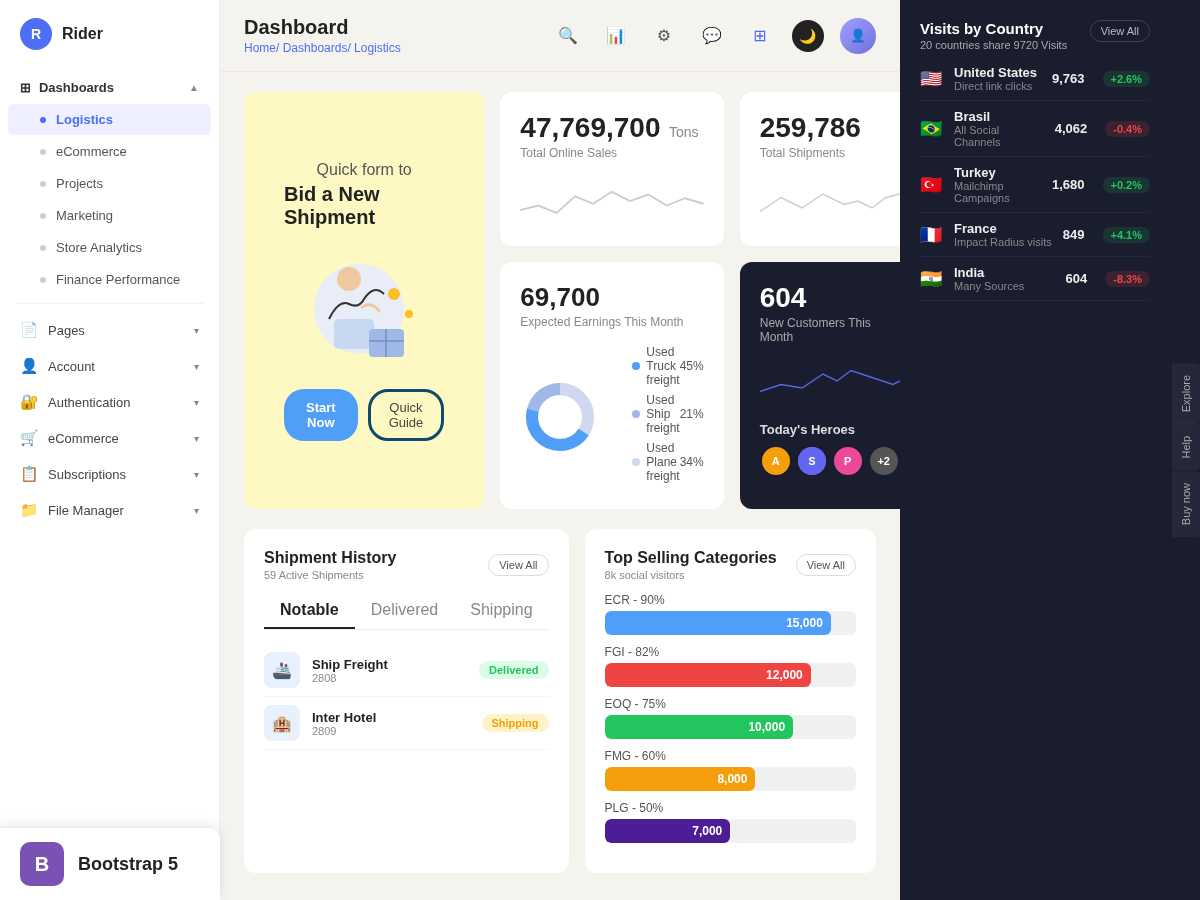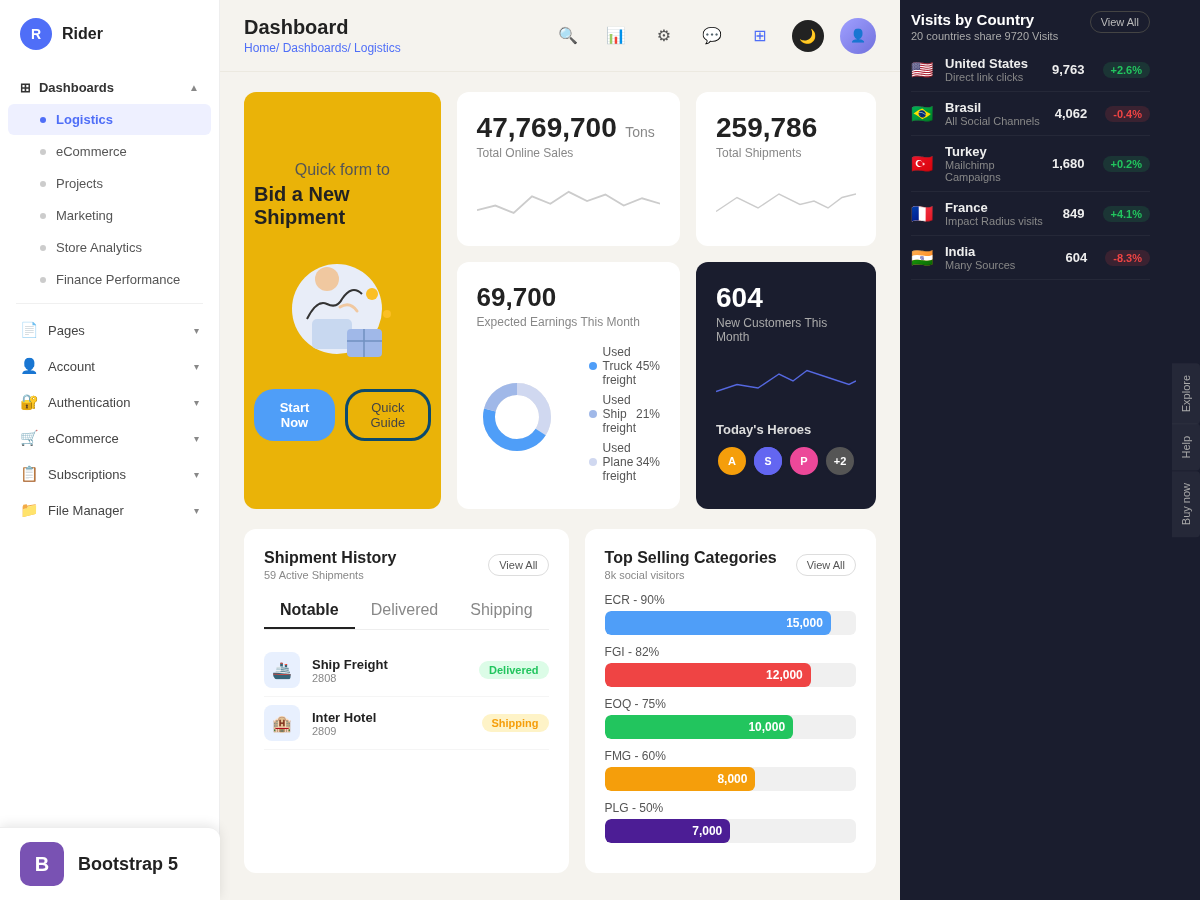--- a/index.html
+++ b/index.html
@@ -34,21 +34,21 @@
     .breadcrumb span { color: #4f6ef7; }
     .header-right { display: flex; align-items: center; gap: 16px; }
     .header-icon { width: 32px; height: 32px; display: flex; align-items: center; justify-content: center; cursor: pointer; color: #555; font-size: 16px; border-radius: 6px; }
     .avatar { width: 36px; height: 36px; border-radius: 50%; background: linear-gradient(135deg, #a0a0ff, #7070dd); display: flex; align-items: center; justify-content: center; color: #fff; font-size: 13px; cursor: pointer; overflow: hidden; }
     .mode-toggle { width: 32px; height: 32px; border-radius: 50%; background: #222; display: flex; align-items: center; justify-content: center; color: #fff; cursor: pointer; font-size: 14px; }
 
     
     .content { padding: 20px 24px; display: grid; grid-template-columns: 1fr 1fr; gap: 16px; }
 
     
-    .banner-card { background: #eab308; border-radius: 12px; padding: 30px 10px; display: flex; flex-direction: column; align-items: center; justify-content: center; min-height: 200px; grid-row: span 1; }
+    .banner-card { background: #fef9c3; border-radius: 12px; padding: 30px 40px; display: flex; flex-direction: column; align-items: center; justify-content: center; min-height: 200px; grid-row: span 1; }
     .banner-title { font-size: 16px; color: #555; margin-bottom: 4px; }
     .banner-subtitle { font-size: 20px; font-weight: 700; color: #222; margin-bottom: 20px; }
     .banner-illustration { width: 160px; height: 120px; margin-bottom: 20px; }
     .banner-buttons { display: flex; gap: 10px; }
     .btn-primary { background: #4f9ef8; color: #fff; border: none; border-radius: 20px; padding: 8px 22px; font-size: 13px; font-weight: 600; cursor: pointer; }
     .btn-secondary { background: transparent; color: #444; border: 3px solid #0c4a6e; border-radius: 20px; padding: 8px 18px; font-size: 13px; cursor: pointer; }
 
     
     .stats-grid { display: grid; grid-template-columns: 1fr 1fr; gap: 16px; }
     .stat-card { background: #fff; border-radius: 12px; padding: 20px; position: relative; overflow: hidden; }
@@ -103,21 +103,21 @@
     .bar-label { font-size: 12px; color: #555; margin-bottom: 4px; display: flex; align-items: center; gap: 6px; }
     .bar-track { height: 24px; background: #f0f0f0; border-radius: 6px; overflow: hidden; position: relative; }
     .bar-fill { height: 100%; border-radius: 6px; display: flex; align-items: center; justify-content: flex-end; padding-right: 8px; font-size: 12px; font-weight: 700; color: #fff; }
 
     
     .right-panel { width: 300px; background: #1a1d2e; flex-shrink: 0; display: flex; flex-direction: column; position: relative; overflow: hidden; }
     .side-tabs { position: absolute; right: 0; top: 50%; transform: translateY(-50%); display: flex; flex-direction: column; gap: 0; }
     .side-tab { writing-mode: vertical-rl; text-orientation: mixed; transform: rotate(180deg); padding: 12px 8px; font-size: 11px; color: #aaa; cursor: pointer; background: rgba(255,255,255,0.05); border-radius: 4px 0 0 4px; }
 
     
-    .country-card { background: #1a1d2e; padding: 11px; flex: 1; }
+    .country-card { background: #1a1d2e; padding: 20px; flex: 1; }
     .country-header { display: flex; align-items: flex-start; justify-content: space-between; margin-bottom: 6px; }
     .country-title { font-size: 15px; font-weight: 700; color: #fff; }
     .country-subtitle { font-size: 11px; color: #aaa; margin-top: 2px; }
     .country-viewall { font-size: 11px; color: #bbb; border: 1px solid #444; border-radius: 12px; padding: 4px 10px; cursor: pointer; background: transparent; }
     .country-item { display: flex; align-items: center; gap: 10px; padding: 8px 0; border-bottom: 1px solid rgba(255,255,255,0.05); }
     .flag { width: 24px; height: 18px; border-radius: 3px; font-size: 18px; line-height: 1; }
     .country-info { flex: 1; }
     .country-name { font-size: 13px; font-weight: 600; color: #eee; }
     .country-source { font-size: 11px; color: #888; }
     .country-visits { font-size: 13px; font-weight: 600; color: #eee; margin-right: 8px; }

